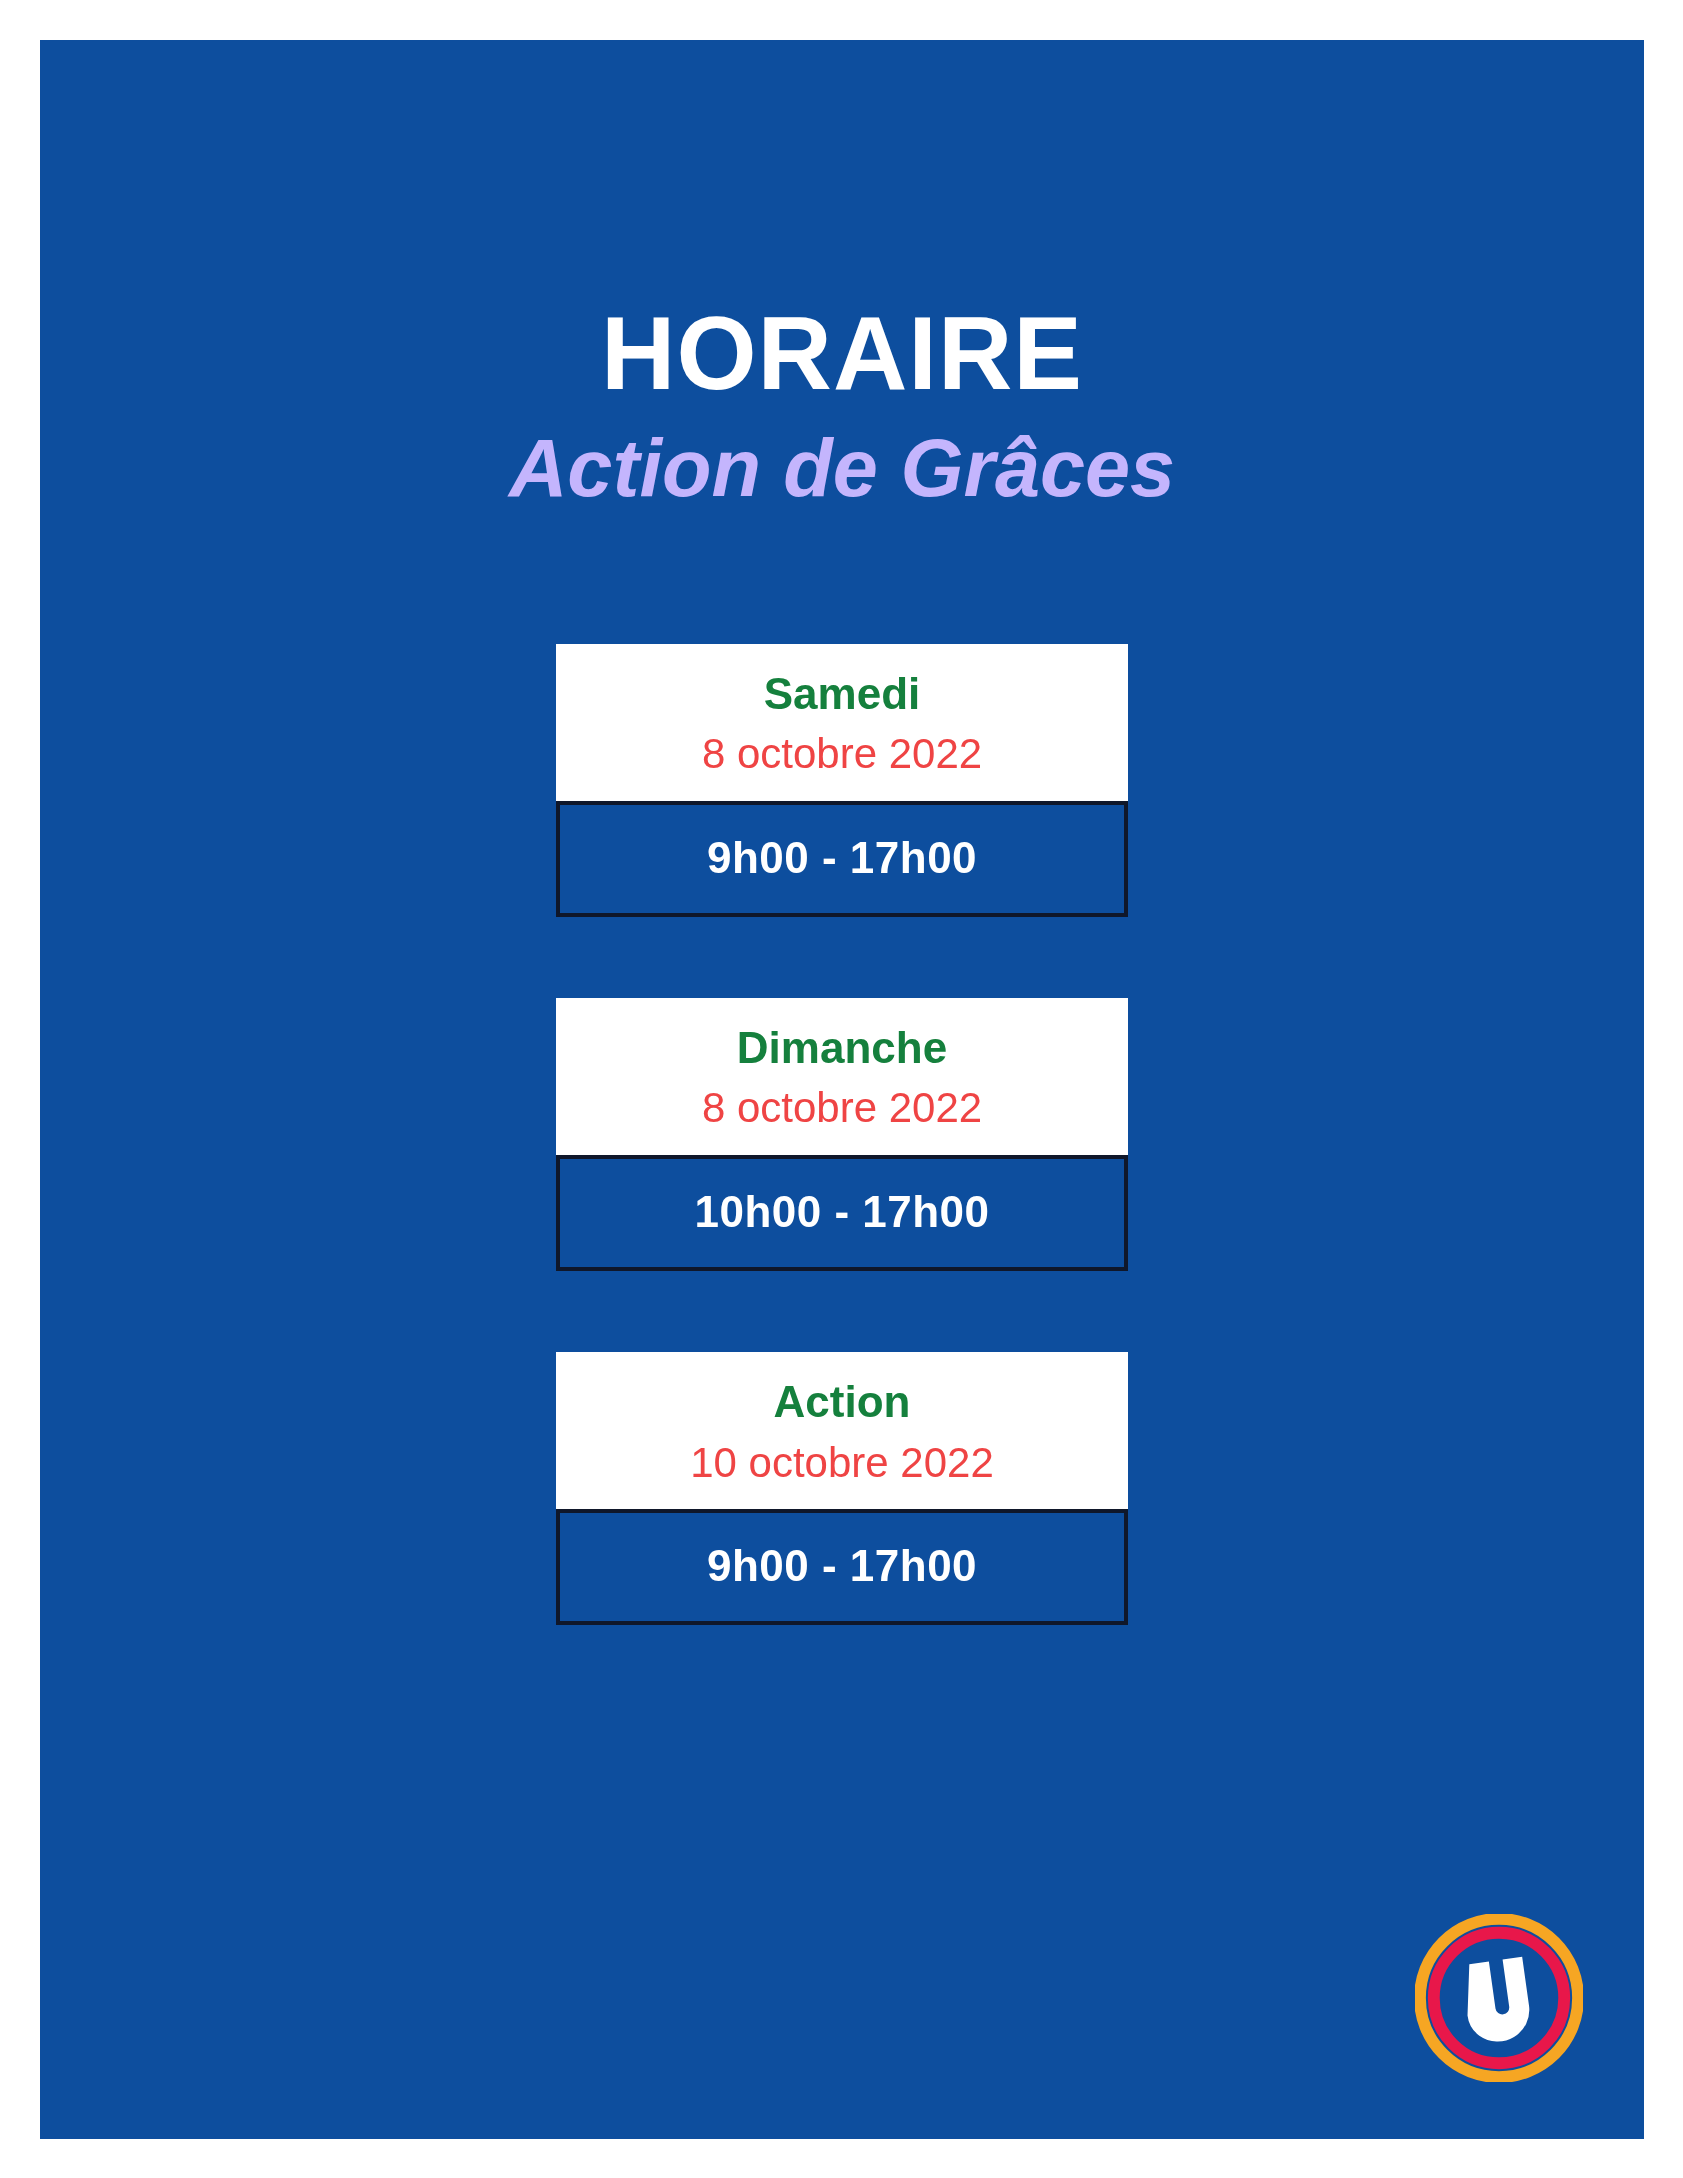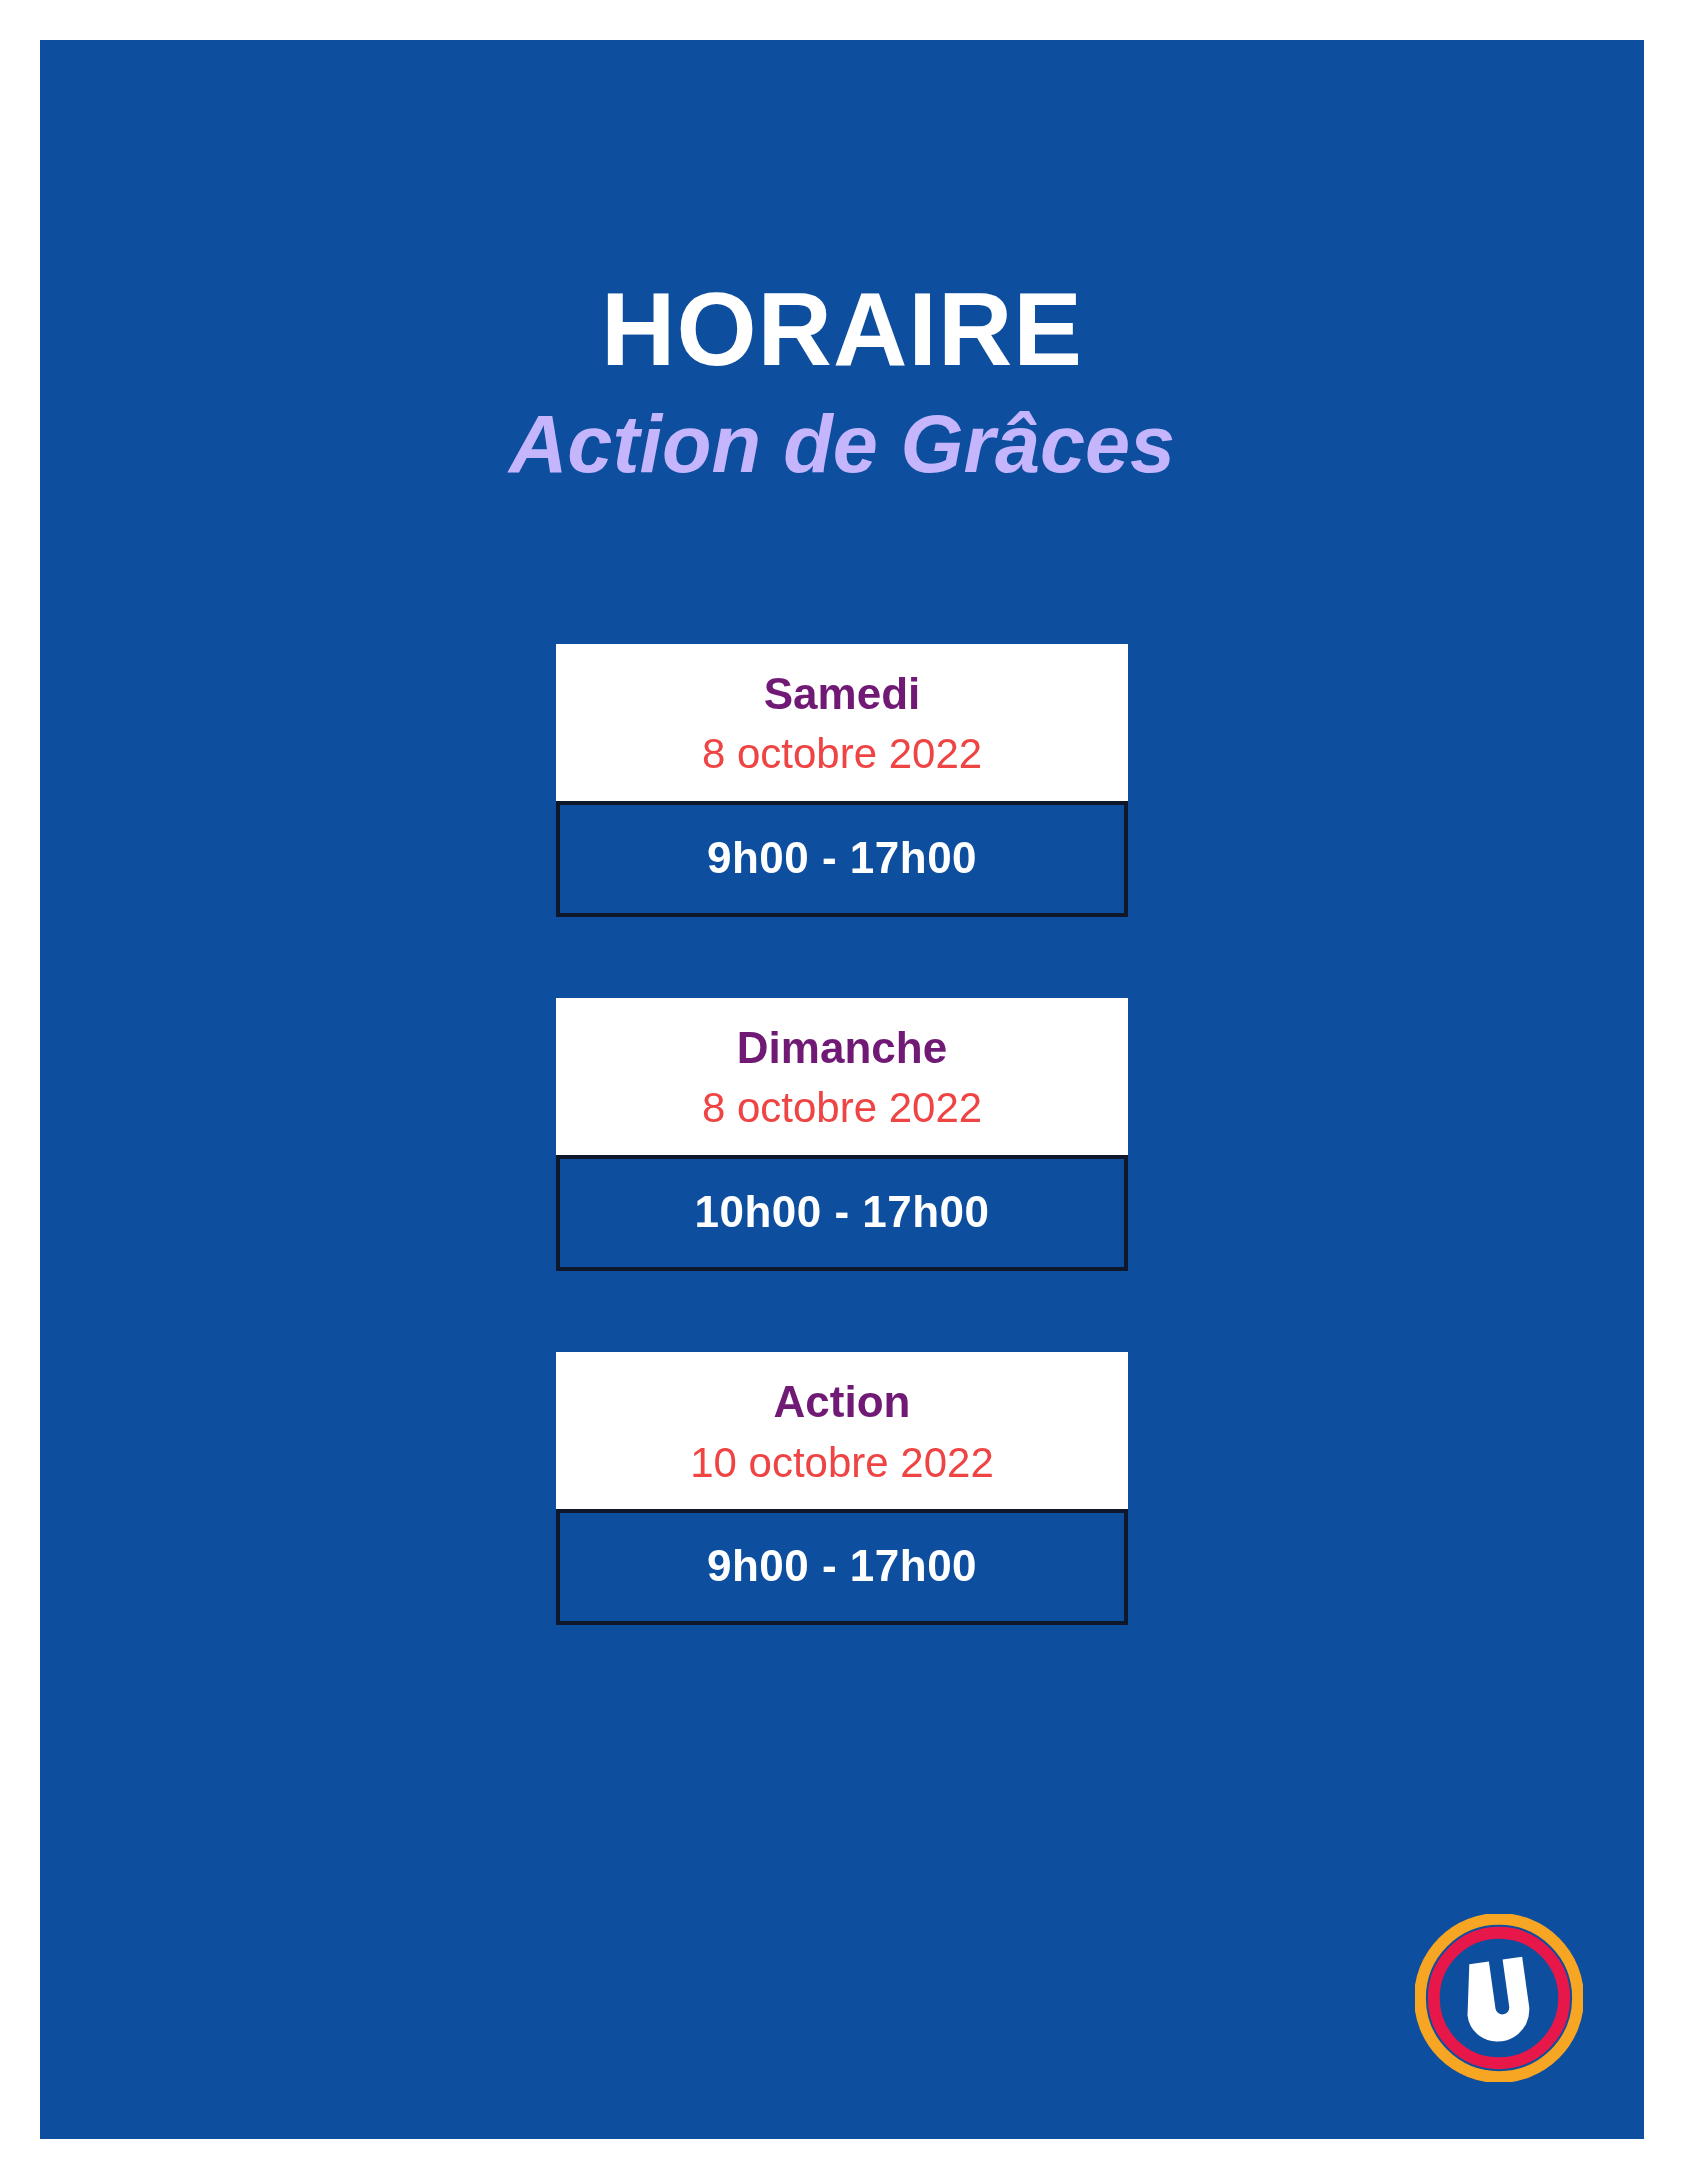--- a/index.html
+++ b/index.html
@@ -20,21 +20,21 @@
     top: 40px;
     width: 1604px;
     height: 2099px;
     background: #0d4e9e;
     box-sizing: border-box;
   }
 
   .header {
     position: absolute;
     left: 0;
-    top: 236px;
+    top: 260px;
     width: 100%;
     text-align: center;
   }
 
   .title-main {
     font-size: 103px;
     font-weight: bold;
     color: #ffffff;
     letter-spacing: 1px;
     line-height: 1.05;
@@ -66,21 +66,21 @@
 
   .card-top {
     padding: 26px 10px 18px 10px;
     text-align: center;
     background: #ffffff;
   }
 
   .card-day {
     font-size: 44px;
     font-weight: bold;
-    color: #701a75;
+    color: #15803d;
     line-height: 1.1;
   }
 
   .card-date {
     font-size: 42px;
     font-weight: normal;
     color: #ef4444;
     line-height: 1.35;
     margin-top: 8px;
   }

